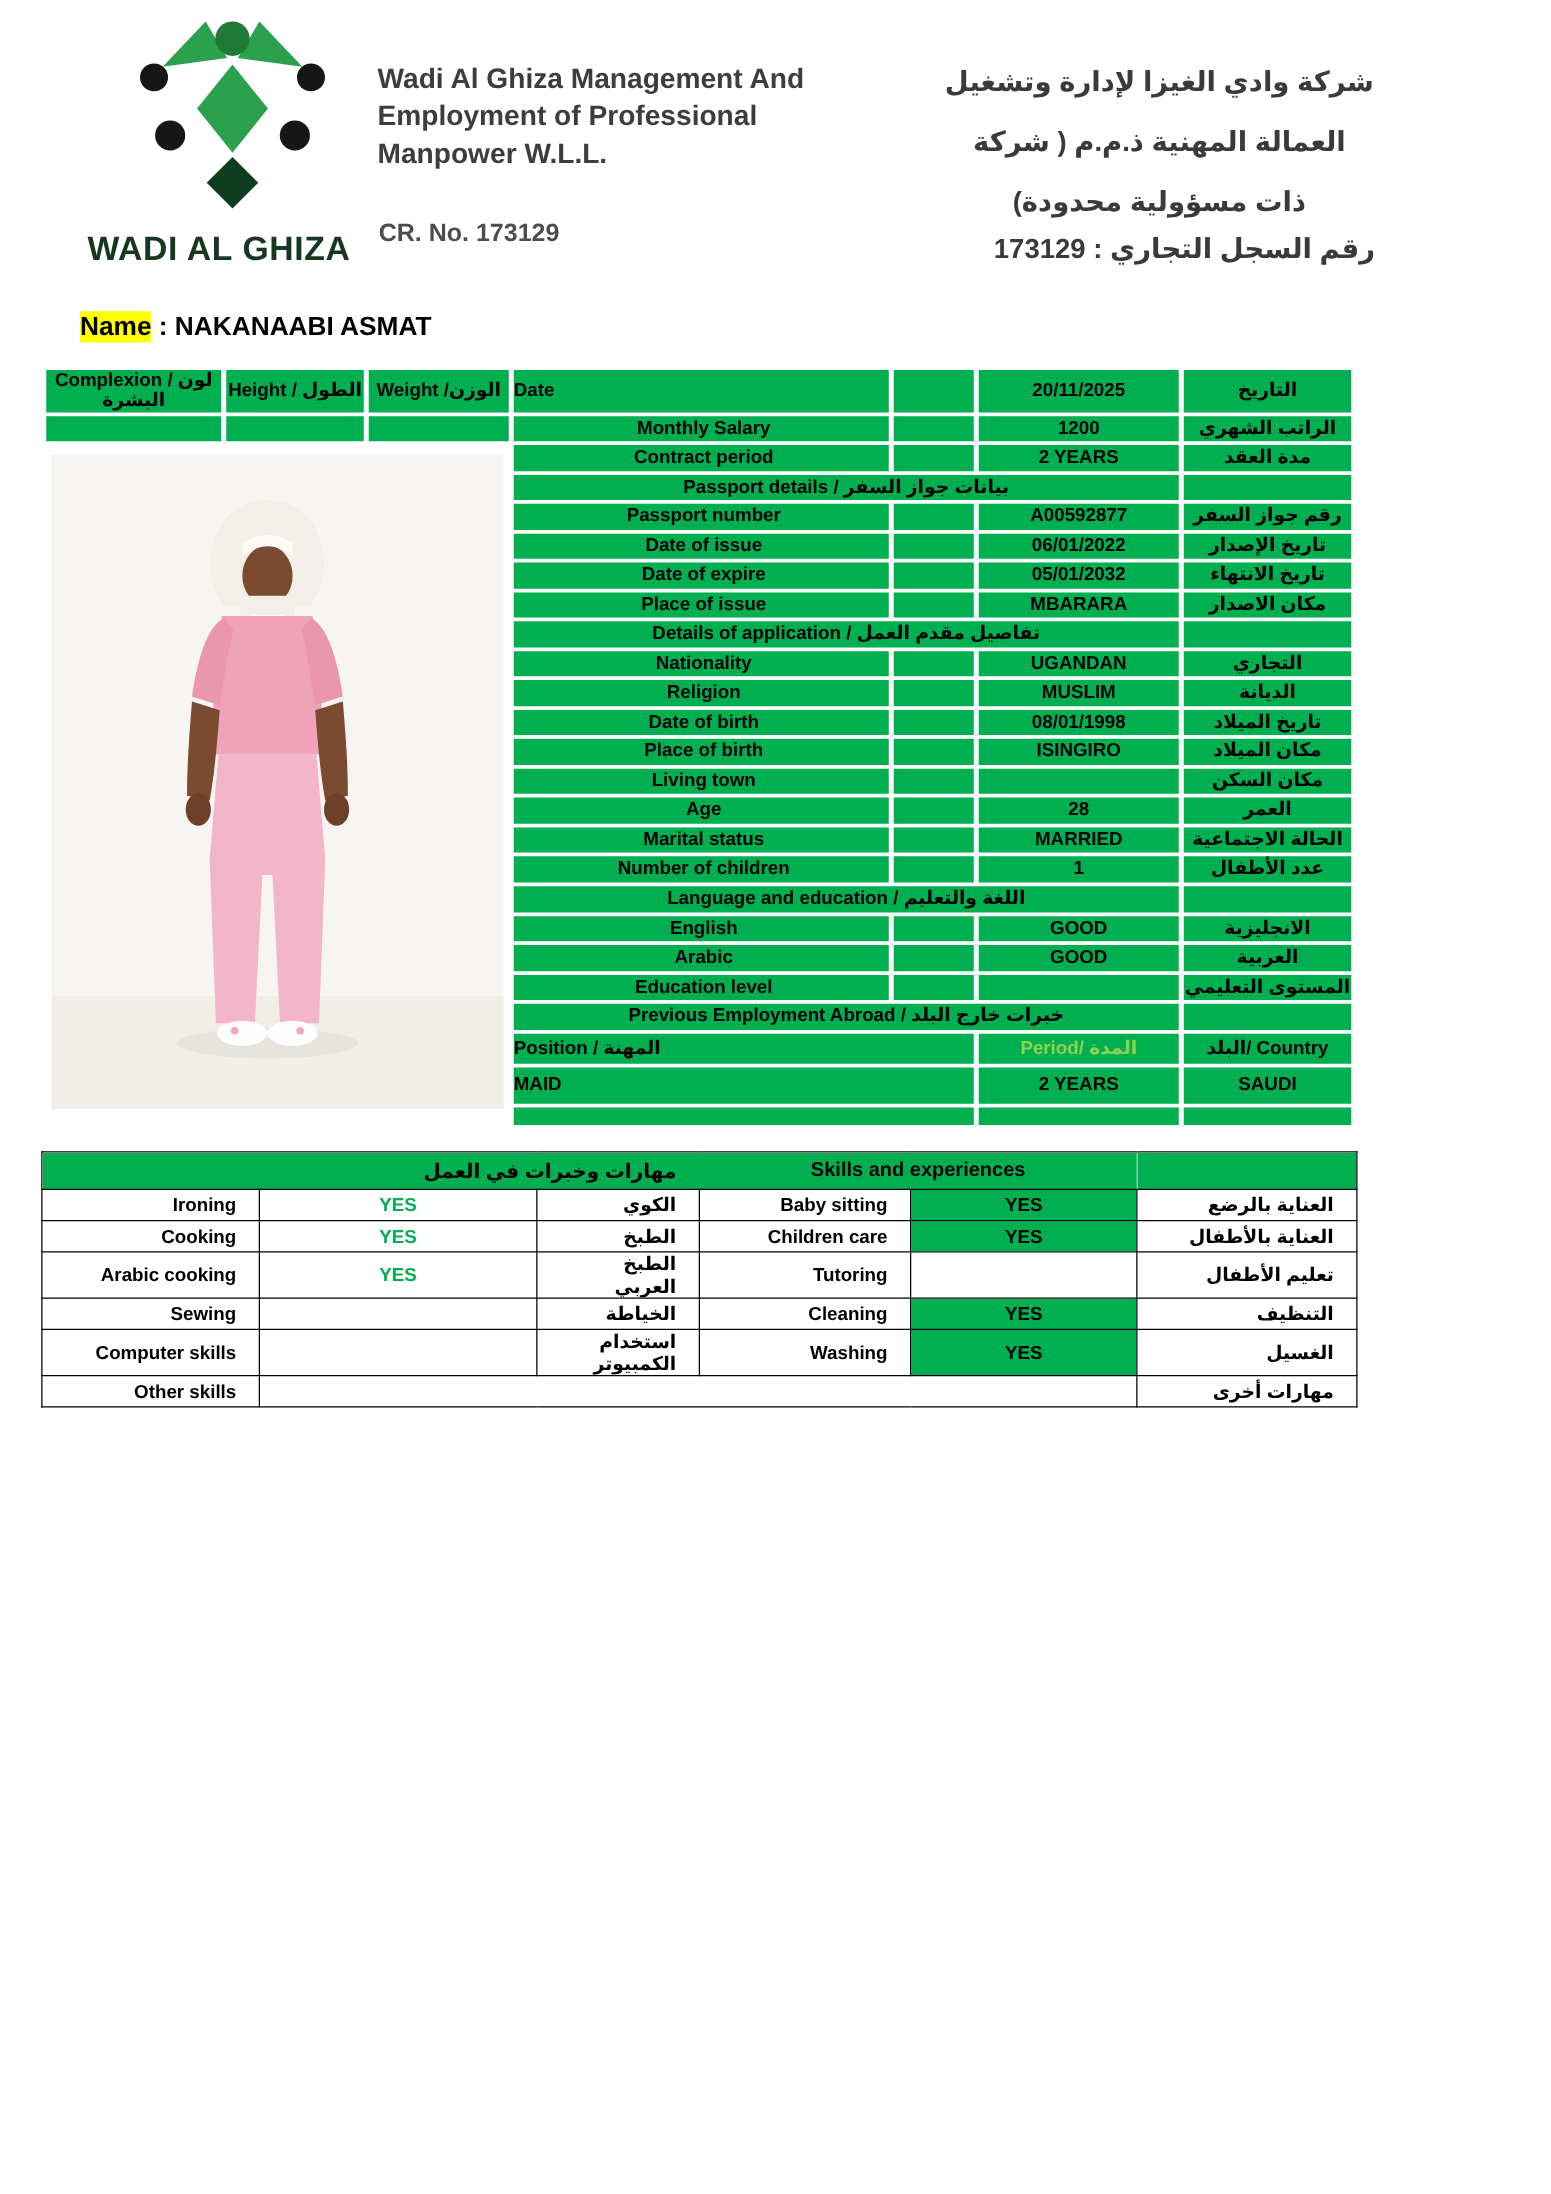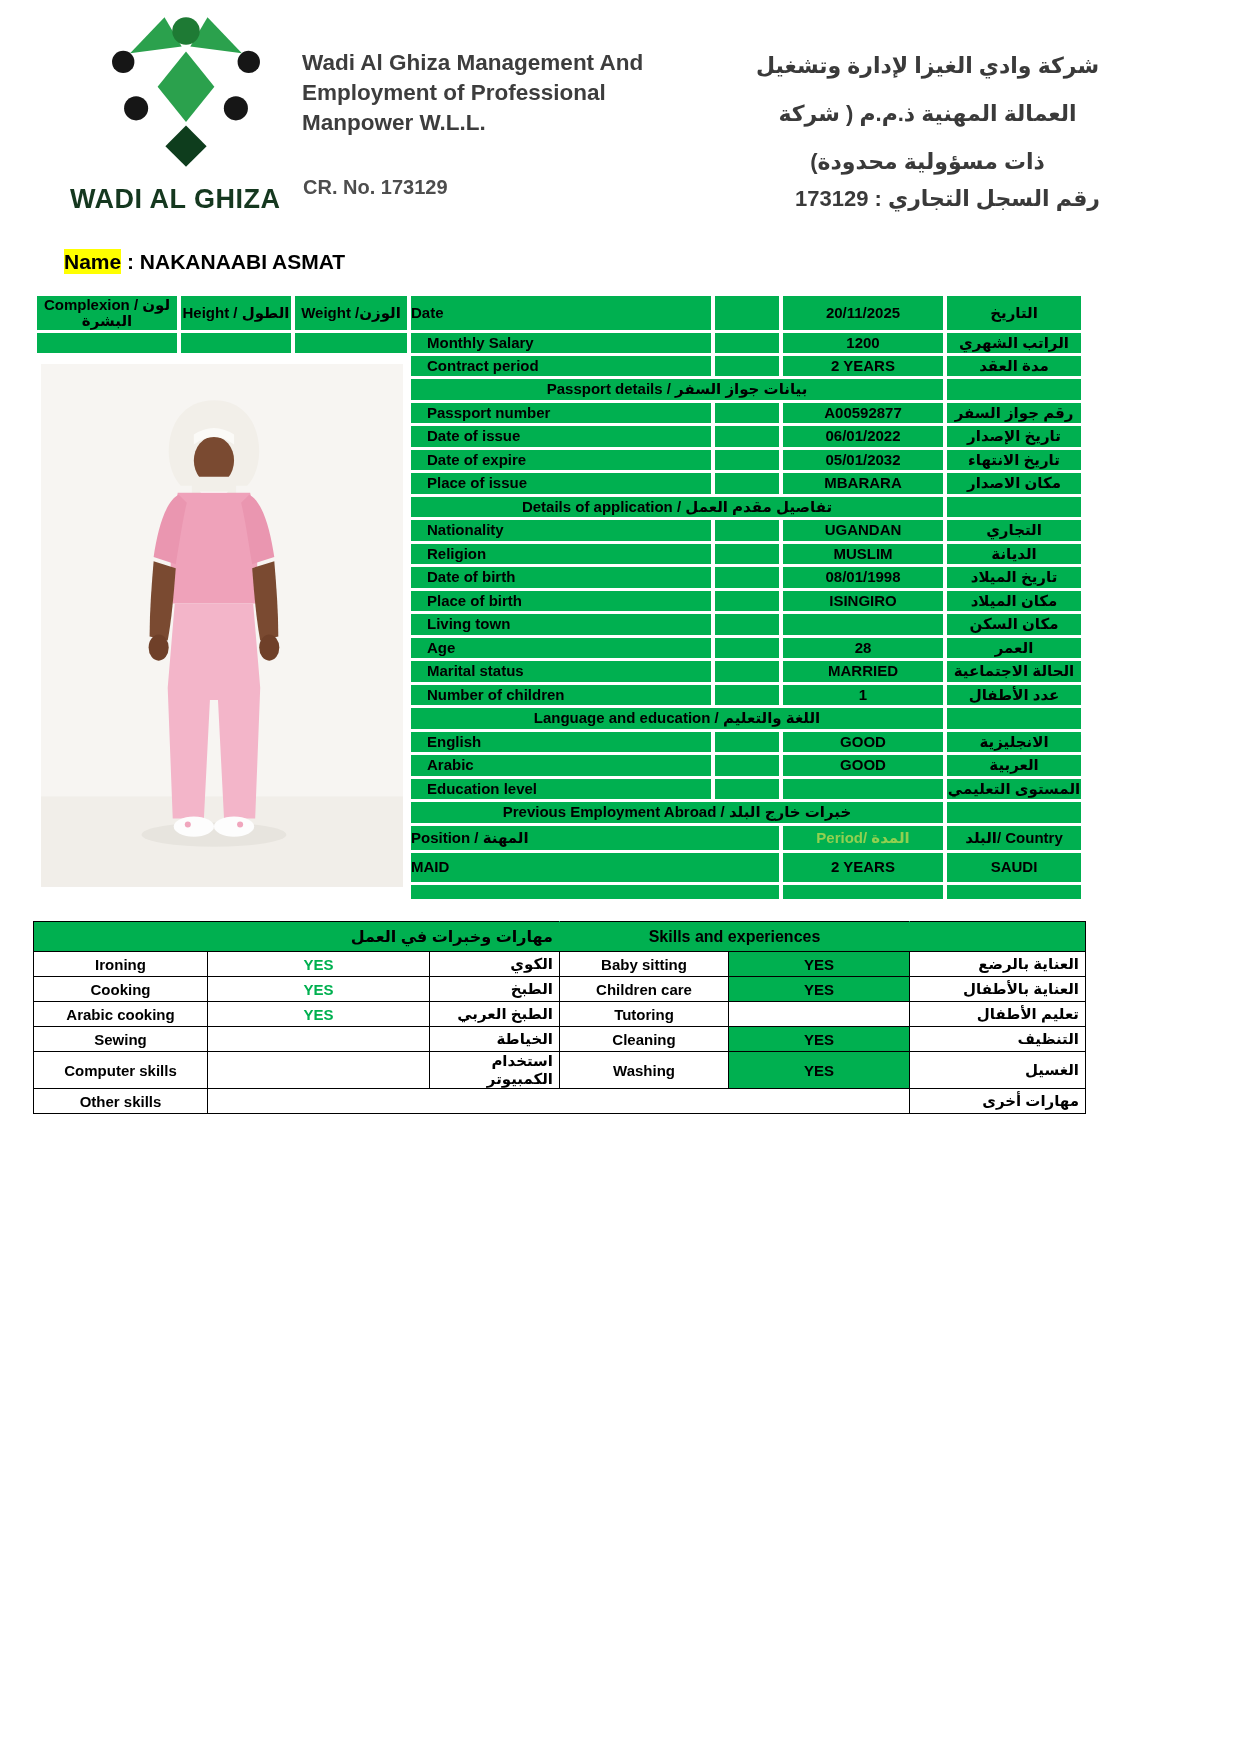--- a/index.html
+++ b/index.html
@@ -15,42 +15,42 @@
   .cr-ar{position:absolute;right:141px;top:186px;direction:rtl;font-size:22px;font-weight:bold;color:#3a3a3a}
 
   
   .name-line{position:absolute;left:64px;top:250px;font-size:21px;font-weight:bold}
   .name-line .hl{background:#FFFF00;padding:1px 0}
 
   
   table.main{position:absolute;left:33px;top:293px;width:1052px;border-collapse:separate;border-spacing:4px 3px;table-layout:fixed}
   table.main td{height:20px;font-size:15px;font-weight:bold;vertical-align:middle;overflow:hidden;line-height:1.1}
   .g{background:#00B050;color:#000}
-  td.lbl{text-align:left;padding-left:16px}
+  td.lbl{text-align:center;padding-left:4px}
   td.val{text-align:center}
   td.ar{text-align:center;direction:rtl;font-size:14.5px}
   td.sec{text-align:center}
   td.ctr{text-align:left}
   td.bio{text-align:center;font-size:13.5px;line-height:15px}
   tr.h34>td{height:34px}
   tr.h24>td{height:24px}
   tr.h28>td{height:28px}
   tr.h13>td{height:13px}
   td.period-hdr{color:#92D050;text-align:center}
   td.photo-cell{background:#ffffff;vertical-align:top;padding:4px}
   .photo-frame{width:100%;height:531px}
 
   
   table.skills{position:absolute;left:33px;top:921px;width:1052px;border-collapse:collapse;table-layout:fixed}
-  table.skills td{border:1px solid #000;height:25px;font-size:15px;font-weight:bold;padding:0 6px;overflow:hidden;vertical-align:middle}
+  table.skills td{border:1px solid #000;height:25px;font-size:15px;font-weight:bold;padding:0 18px;overflow:hidden;vertical-align:middle}
   table.skills td.hdr{background:#00B050;height:30px;font-size:16px}
   td.hdr-ar{direction:rtl;text-align:right;padding-right:16px;border-right-color:#00B050 !important}
   td.hdr-en{text-align:center;border-left-color:#00B050 !important;border-right-color:#00B050 !important}
   td.hdr-sp{border-left-color:#00B050 !important}
-  td.s-lbl{text-align:center}
+  td.s-lbl{text-align:right}
   td.s-val-l{color:#00B050;text-align:center}
   td.s-val-r{background:#00B050;color:#000;text-align:center}
   td.s-ar{direction:rtl;text-align:right;font-size:14px}
 </style>
 </head>
 <body>
 
 <div class="logo-graphic">
   <svg viewBox="0 0 200 190" width="172" height="168">
     <polygon points="95,42 35,50 75,8" fill="#2ba14d"></polygon>

